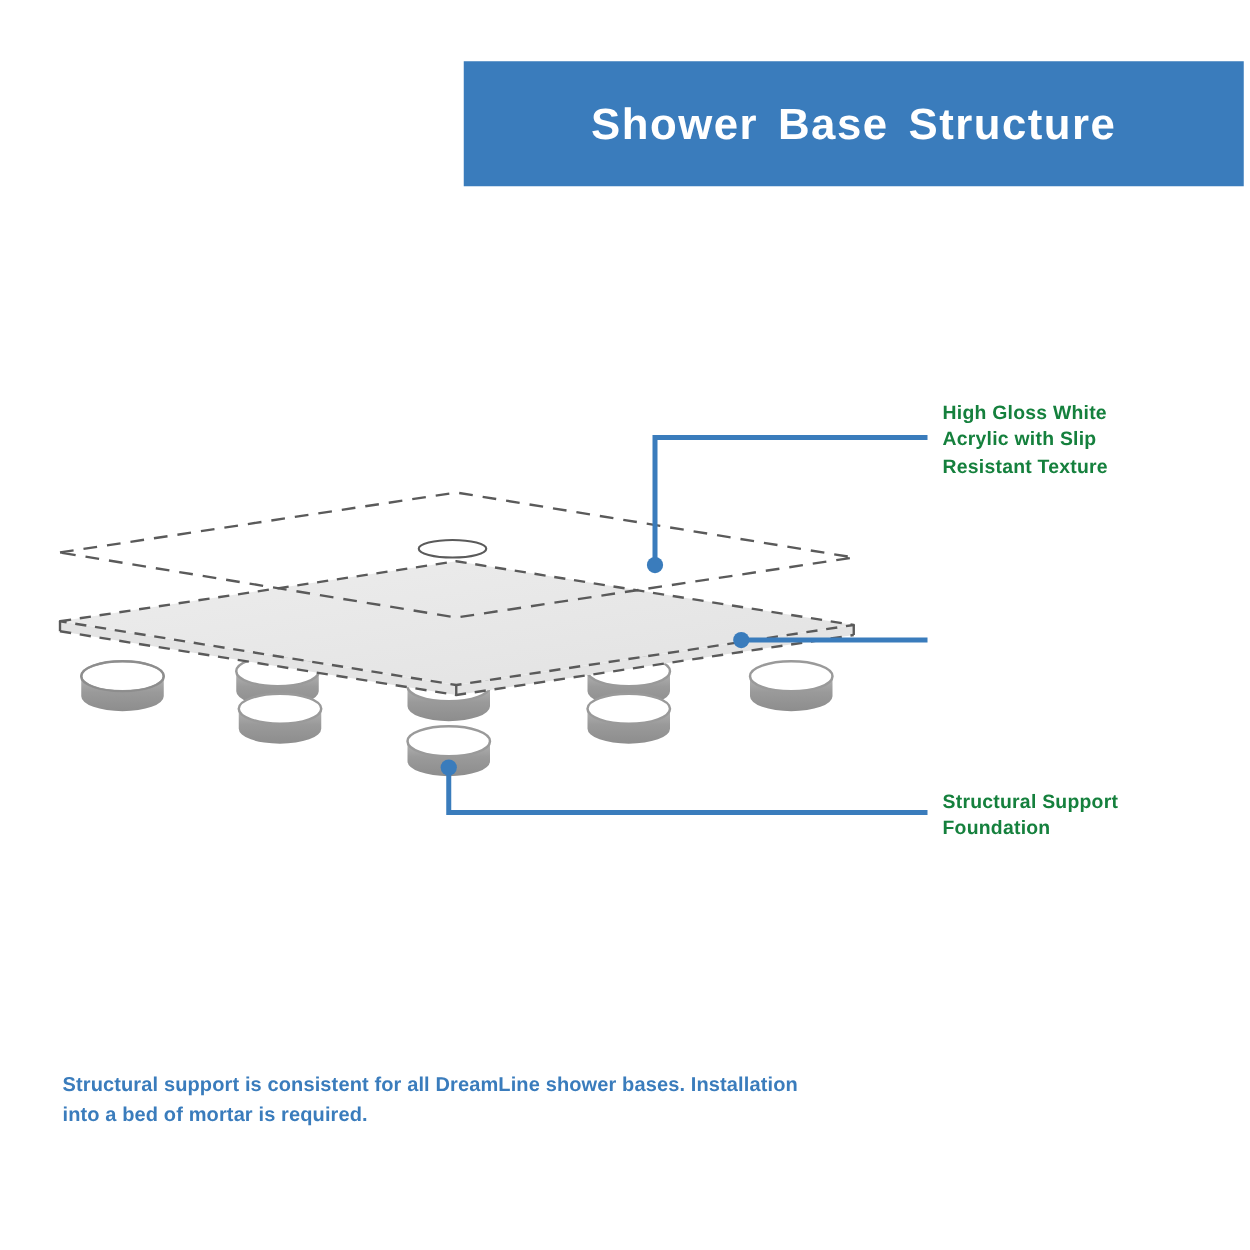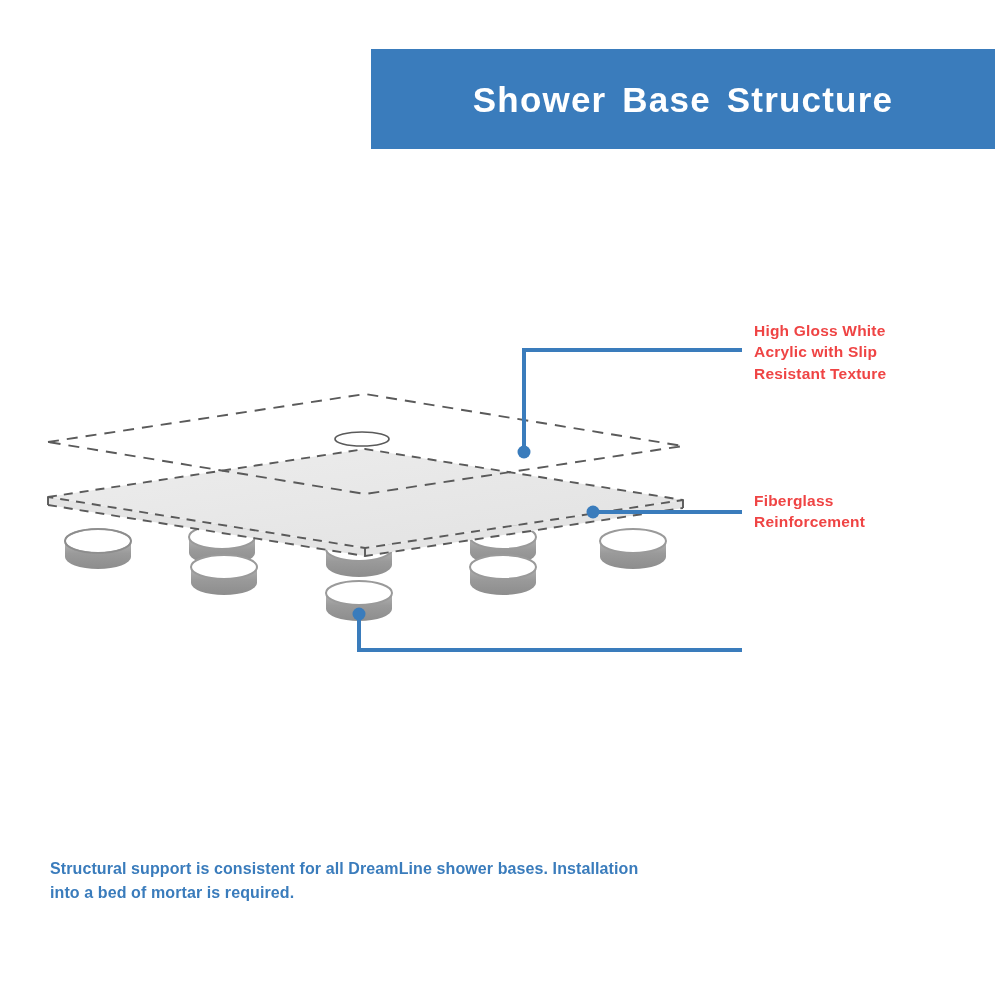--- a/index.html
+++ b/index.html
@@ -51,21 +51,21 @@
     position: absolute;
     left: 0;
     top: 280px;
     width: 1000px;
     height: 420px;
   }
 
   
   .callout {
     position: absolute;
-    color: #ef4444;
+    color: #15803d;
     font-size: 15.5px;
     font-weight: bold;
     line-height: 1.38;
     letter-spacing: 0.2px;
     white-space: pre-line;
   }
   .callout-1 { left: 754px; top: 320px; width: 230px; }
   .callout-2 { left: 754px; top: 490px; width: 230px; }
   .callout-3 { left: 754px; top: 631px; width: 230px; }
 
@@ -177,19 +177,19 @@
 
       <path d="M359,334 L359,370 L740,370" fill="none" stroke="#3a7cbc" stroke-width="4" stroke-linecap="square"></path>
       <circle cx="359" cy="334" r="6.5" fill="#3a7cbc"></circle>
     </g>
   </svg>
 
   <div class="callout callout-1">High Gloss White
 Acrylic with Slip
 Resistant Texture</div>
 
-  <div class="callout callout-2">Fiberglass
-Reinforcement</div>
 
+  <div class="callout callout-3">Structural Support
+Foundation</div>
 
   <div class="footer-caption">Structural support is consistent for all DreamLine shower bases. Installation into a bed of mortar is required.</div>
 
 </div>
 
 </body></html>

